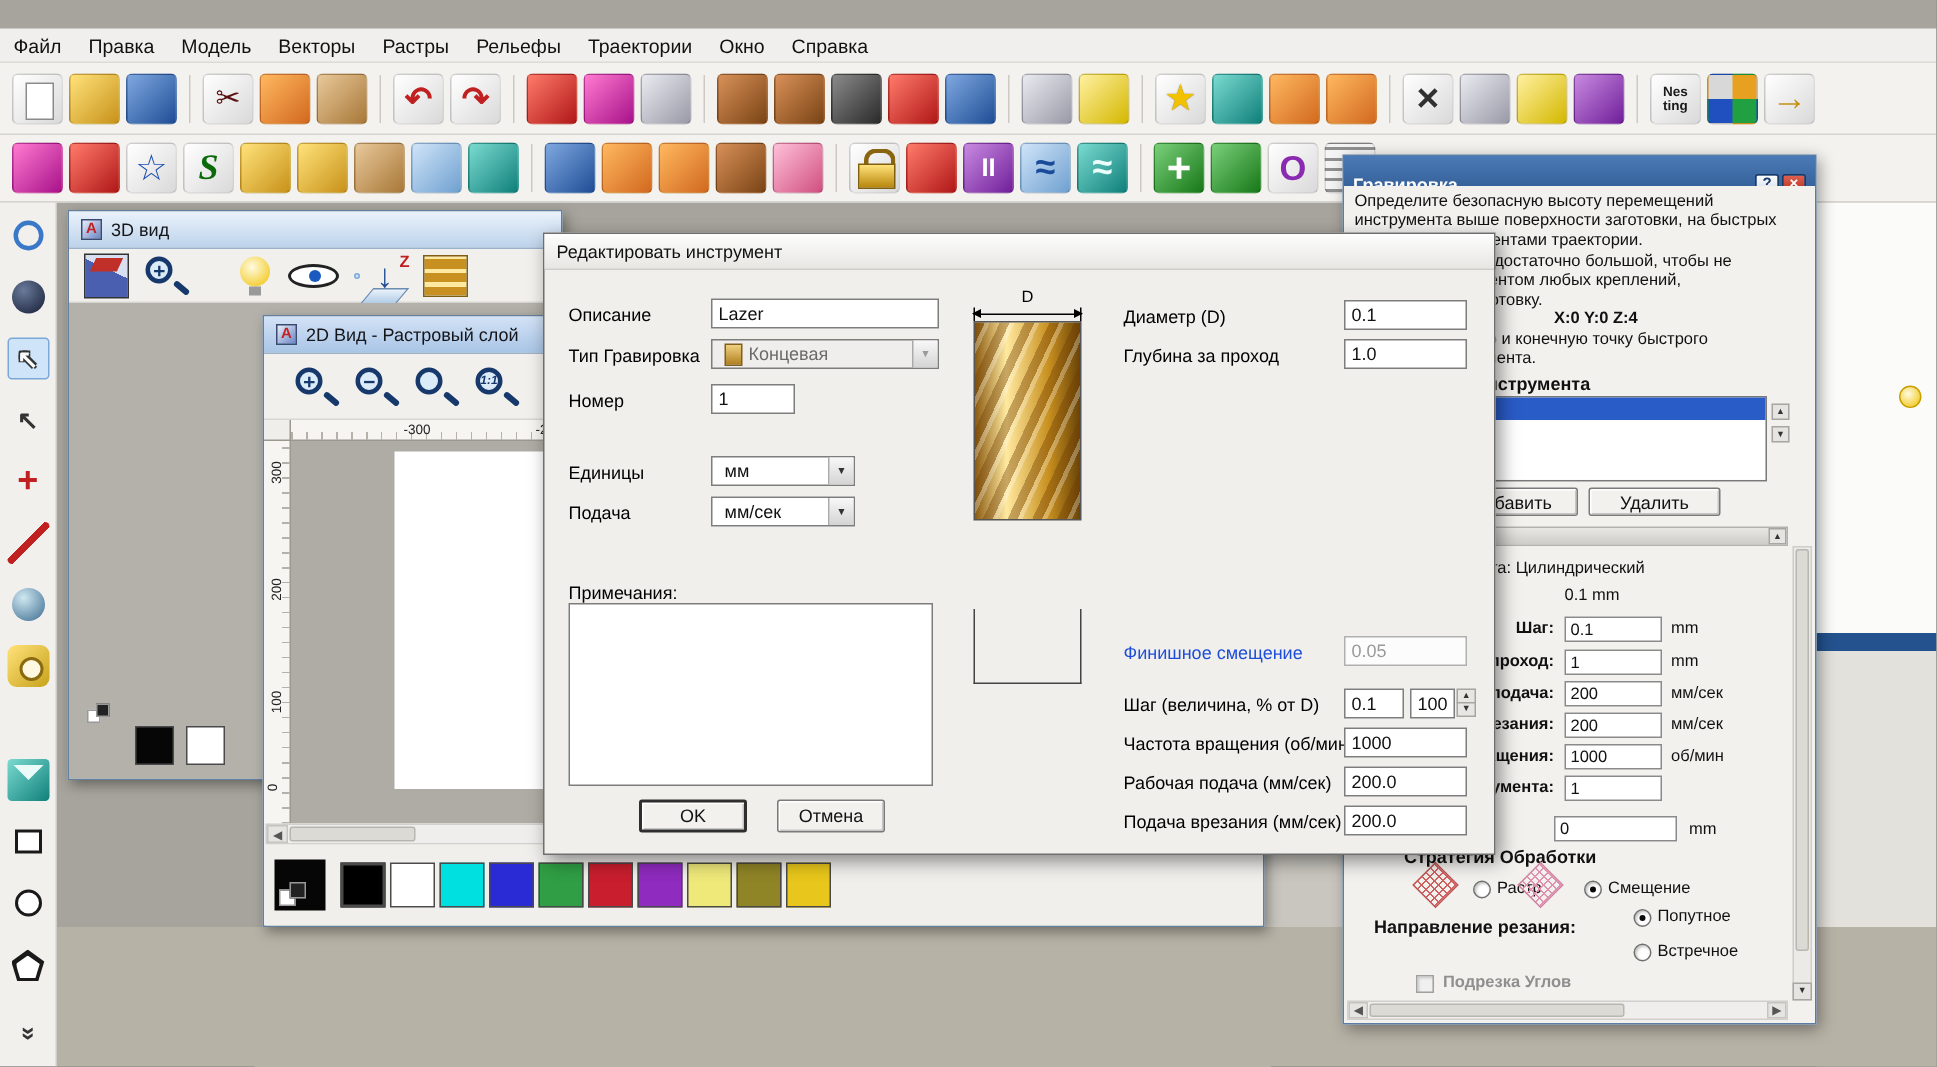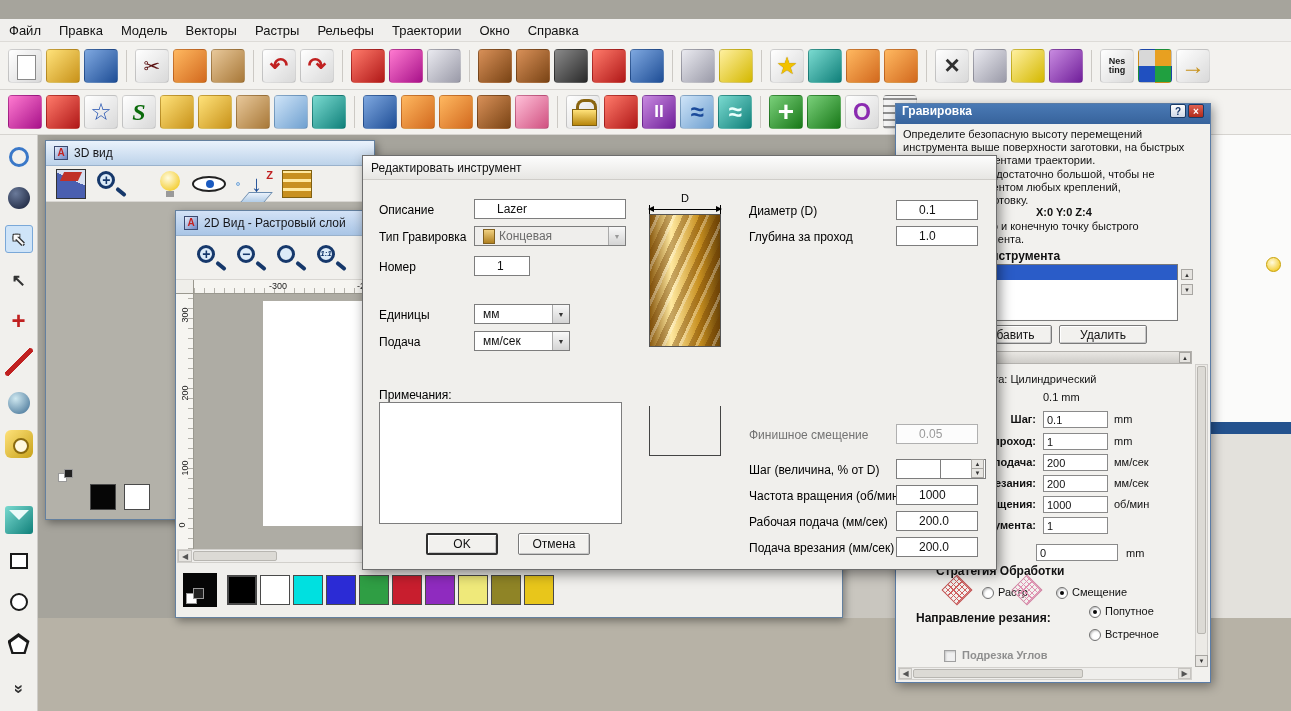--- a/index.html
+++ b/index.html
@@ -114,21 +114,21 @@
 .vnum{transform:rotate(-90deg);transform-origin:center}
 .corner{position:absolute;background:#efeeea;border-right:1px solid #9a988f;border-bottom:1px solid #9a988f}
 .sbar{position:absolute;background:#efeeec;border:1px solid #d2d0cc;display:flex;align-items:stretch}
 .sarrow{width:14px;background:#e6e4e0;border:1px solid #c6c4c0;font-size:8px;color:#555;display:flex;align-items:center;justify-content:center;flex:0 0 auto}
 .sthumb{background:#dcdad5;border:1px solid #b8b6b1;border-radius:2px;margin:1px}
 
 .sw{width:30px;height:30px;border:1px solid #4a4a4a;flex:0 0 auto}
 .layicon{width:34px;height:34px;background:#060606;position:relative;flex:0 0 auto}
 .layicon i{position:absolute;border:1px solid #999}
 
-.tin{position:absolute;height:20px;background:#fff;border:1px solid #7d7d7d;font-size:12px;padding:1px 22px;font-family:"Liberation Sans",sans-serif;color:#111}
+.tin{position:absolute;height:20px;background:#fff;border:1px solid #7d7d7d;font-size:12px;padding:1px 4px;font-family:"Liberation Sans",sans-serif;color:#111}
 .tin.dis{background:#fcfcfc;color:#9a9a9a;border-color:#b0b0b0}
 .combo{position:absolute;height:20px;background:#fff;border:1px solid #7d7d7d;display:flex;align-items:center;gap:4px;padding-left:8px;font-size:12px;color:#111}
 .combo .carr{margin-left:auto;width:17px;align-self:stretch;background:linear-gradient(#f8f8f8,#d4d4d4);border-left:1px solid #aaa;display:flex;align-items:center;justify-content:center}
 .combo .carr::after{content:"\25BC";font-size:7px;color:#333}
 .combo.dis{background:#efeeec;color:#6b6b6b}
 .combo.dis .carr::after{color:#999}
 .minitool{width:12px;height:15px;background:linear-gradient(#f0d080,#b08020);border:1px solid #806020;flex:0 0 auto}
 .btn{position:absolute;background:#f2f1ee;border:1px solid #7a7a7a;border-radius:2px;font-size:12px;color:#111;display:flex;align-items:center;justify-content:center;box-shadow:inset 1px 1px 0 #ffffff,inset -1px -1px 0 #c6c6c6}
 .btn.def{border:2px solid #2f2f2f}
 .spinU,.spinD{position:absolute;width:13px;height:10px;background:#e8e6e2;border:1px solid #a8a6a2;font-size:6px;color:#333;display:flex;align-items:center;justify-content:center}
@@ -138,21 +138,21 @@
 #dlgtitle{height:24px;background:linear-gradient(#fdfdfd,#e7e6e3);border-bottom:1px solid #cfcdc9;display:flex;align-items:center;padding:0 8px;font-size:12px;color:#111}
 .toolimg{position:absolute;border:1px solid #555;background:repeating-linear-gradient(115deg,rgba(110,60,0,.38) 0 6px,rgba(255,255,255,.28) 6px 9px,rgba(110,60,0,0) 9px 15px),linear-gradient(90deg,#8a5a10,#ffe9a0 30%,#c89020 70%,#6a4408)}
 .dimline{position:absolute;height:1px;background:#000}
 .dimline::before{content:"";position:absolute;left:-1px;top:-3px;border-top:3px solid transparent;border-bottom:3px solid transparent;border-right:6px solid #000}
 .dimline::after{content:"";position:absolute;right:-1px;top:-3px;border-top:3px solid transparent;border-bottom:3px solid transparent;border-left:6px solid #000}
 .dimtick{position:absolute;width:1px;height:9px;background:#000}
 .openbox{position:absolute;border:1px solid #444;border-top:none}
 .tnotes{position:absolute;background:#fff;border:1px solid #7d7d7d;resize:none;font-family:"Liberation Sans",sans-serif;font-size:12px}
 
 #panel{z-index:30;background:#f2f1ee;border:1px solid #5a7ca6;box-shadow:2px 3px 10px rgba(0,0,0,.4)}
-#ptitle{height:37px;background:linear-gradient(#4a7ab5,#274f86);color:#fff;font-weight:bold;font-size:12px;display:flex;padding:0 6px;gap:6px}
+#ptitle{height:37px;background:linear-gradient(#4a7ab5,#274f86);color:#fff;font-weight:bold;font-size:12px;display:flex;align-items:center;padding:0 6px;gap:6px}
 .pbtn{width:16px;height:14px;font-size:10px;display:flex;align-items:center;justify-content:center;border:1px solid #1a3a66;border-radius:2px}
 .pbtn.help{background:linear-gradient(#fdfdfd,#cfd8e8);color:#16386b;font-weight:bold}
 .pbtn.close{background:linear-gradient(#e06050,#b02a1a);color:#fff;margin-left:2px}
 .pbtn.close::after{content:"\00D7";font-weight:bold}
 .ptext{position:absolute;font-size:11px;line-height:13px;color:#111;width:286px}
 .plabel{position:absolute;font-size:11px;color:#111;white-space:nowrap}
 .pbold{font-weight:bold}
 .pin{position:absolute;height:17px;background:#fff;border:1px solid #8a8a8a;font-size:11px;padding:0 3px;font-family:"Liberation Sans",sans-serif;color:#111}
 .lb{position:absolute;background:#fff;border:1px solid #7a7a7a;box-shadow:inset 1px 1px 2px rgba(0,0,0,.2)}
 .lbsel{height:15px;background:#2a5cc8}
@@ -494,21 +494,21 @@
       <span class="dimtick" style="left:357px;top:25px"></span>
       <div class="toolimg" style="left:286px;top:34px;width:72px;height:133px"></div>
       <div class="openbox" style="left:286px;top:226px;width:72px;height:50px"></div>
 
       <span class="dl" style="left:386px;top:24px">Диаметр (D)</span>
       <input class="tin" style="left: 533px; top: 20px; width: 82px;" readonly="" value="0.1">
 
       <span class="dl" style="left:386px;top:50px">Глубина за проход</span>
       <input class="tin" style="left: 533px; top: 46px; width: 82px;" readonly="" value="1.0">
 
-      <span class="dl" style="left:386px;top:248px;color:#737373">Финишное смещение</span>
+      <span class="dl" style="left:386px;top:248px;color:#1d4ed8">Финишное смещение</span>
       <input class="tin dis" style="left: 533px; top: 244px; width: 82px;" readonly="" value="0.05">
 
       <span class="dl" style="left:386px;top:283px">Шаг (величина, % от D)</span>
       <input class="tin" style="left: 533px; top: 279px; width: 40px;" readonly="" value="0.1">
       <input class="tin" style="left: 577px; top: 279px; width: 30px;" readonly="" value="100">
       <span class="spinU" style="left:608px;top:279px">▲</span>
       <span class="spinD" style="left:608px;top:288px">▼</span>
 
       <span class="dl" style="left:386px;top:309px">Частота вращения (об/мин)</span>
       <input class="tin" style="left: 533px; top: 305px; width: 82px;" readonly="" value="1000">

